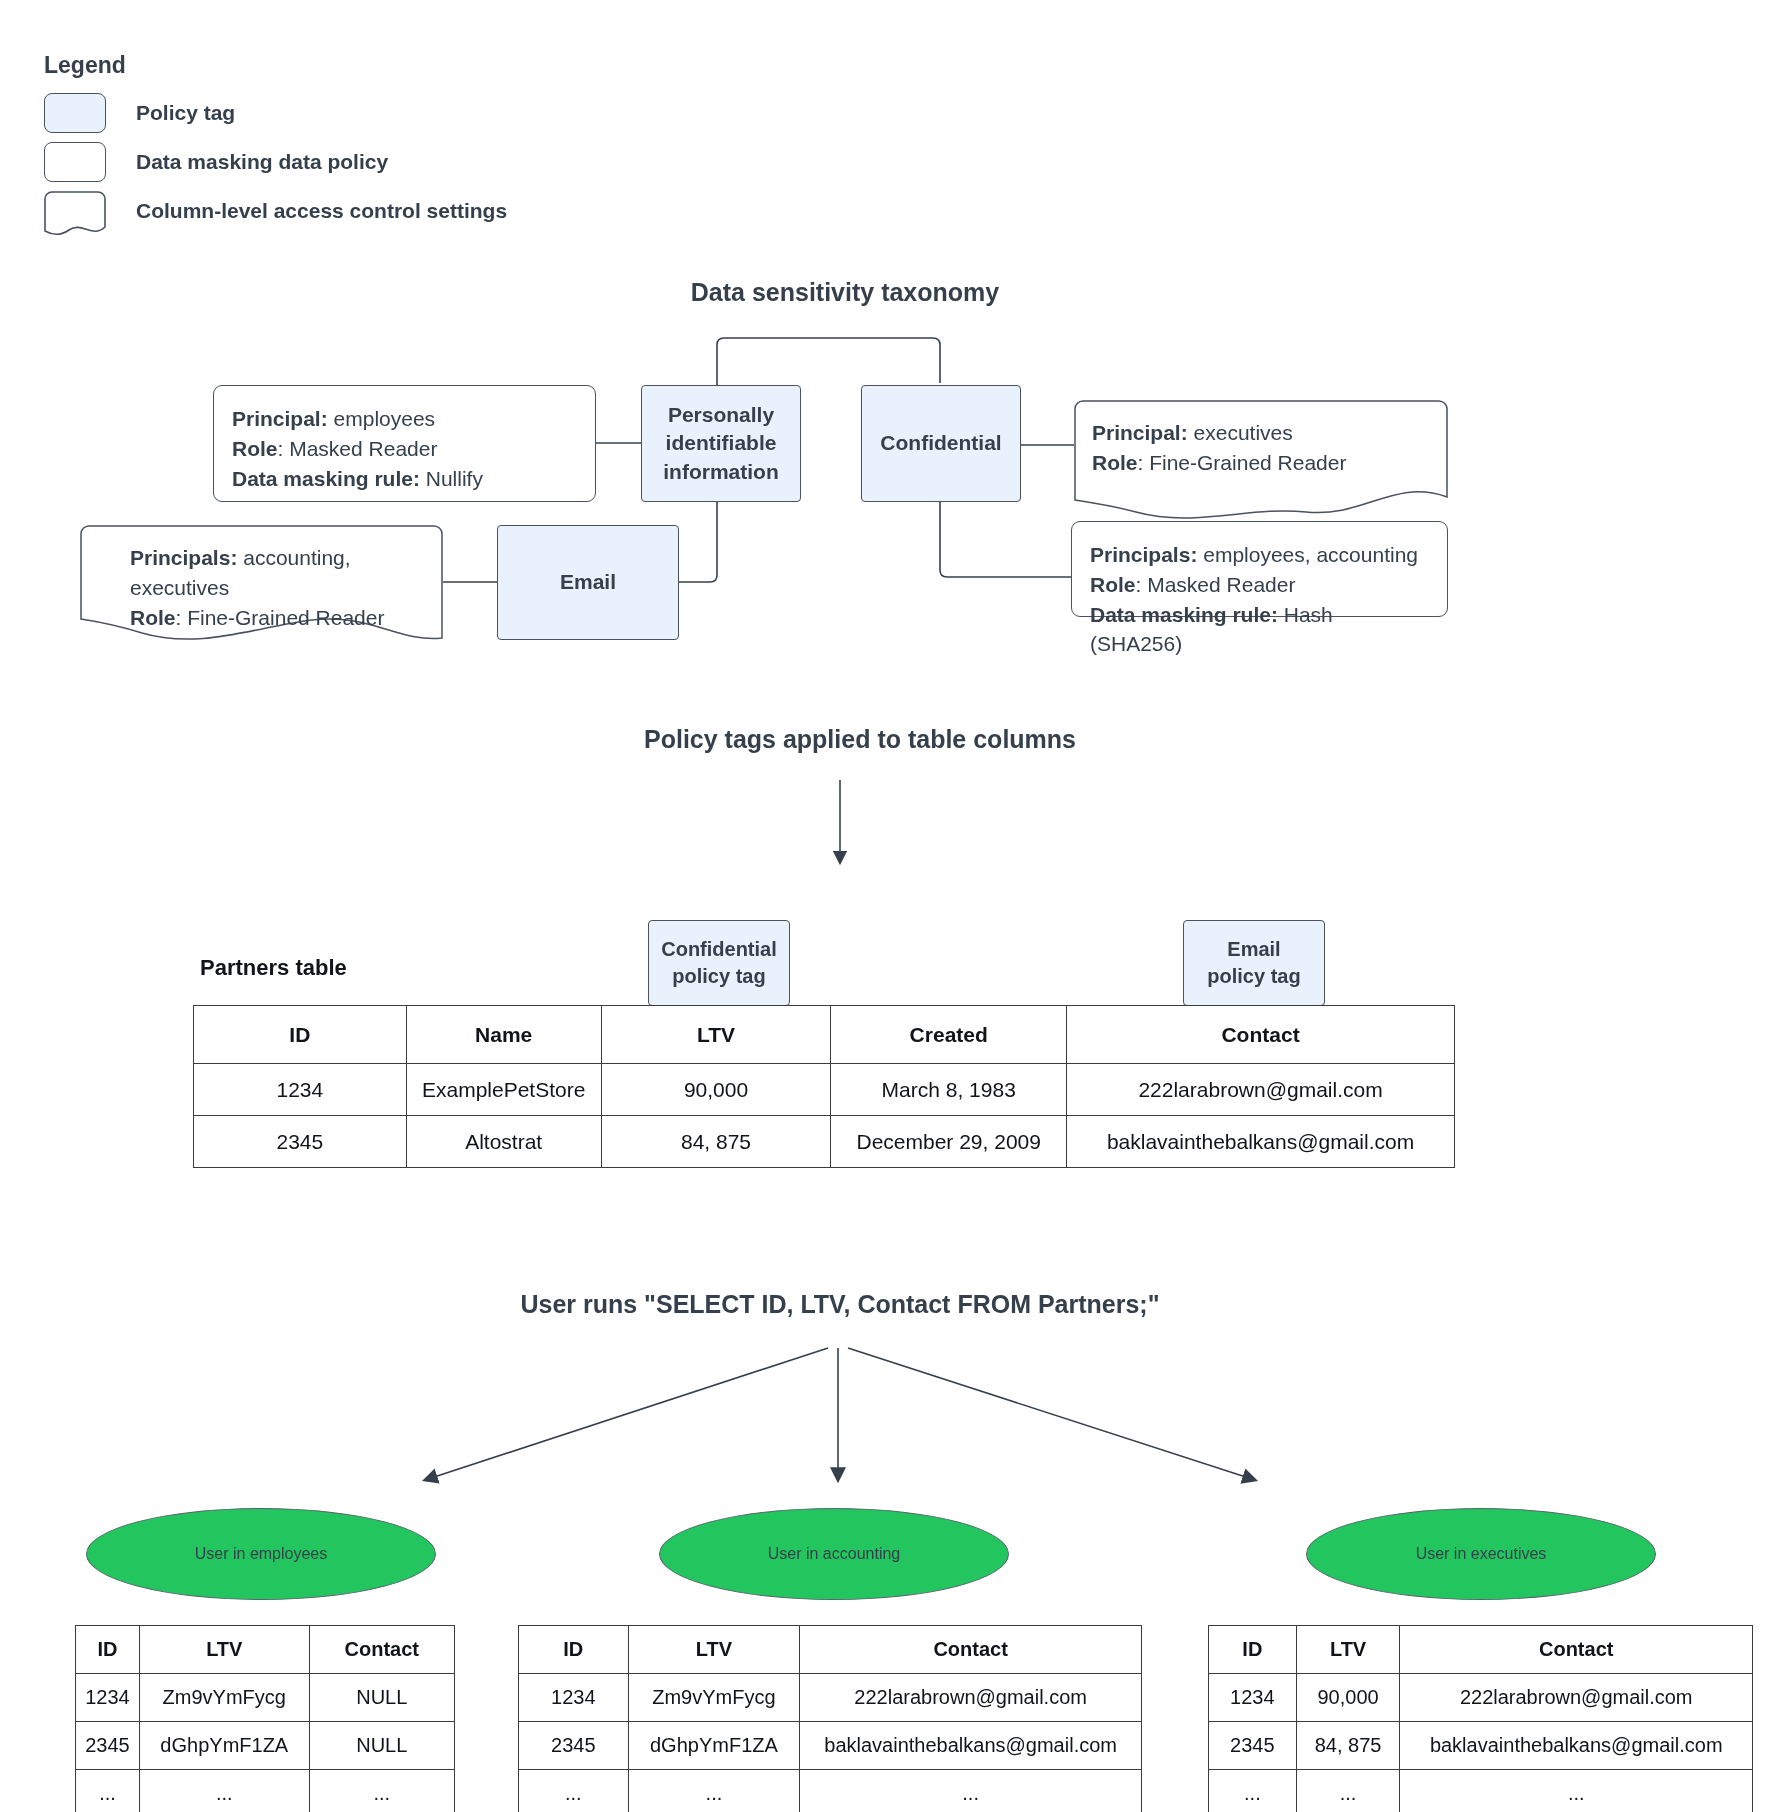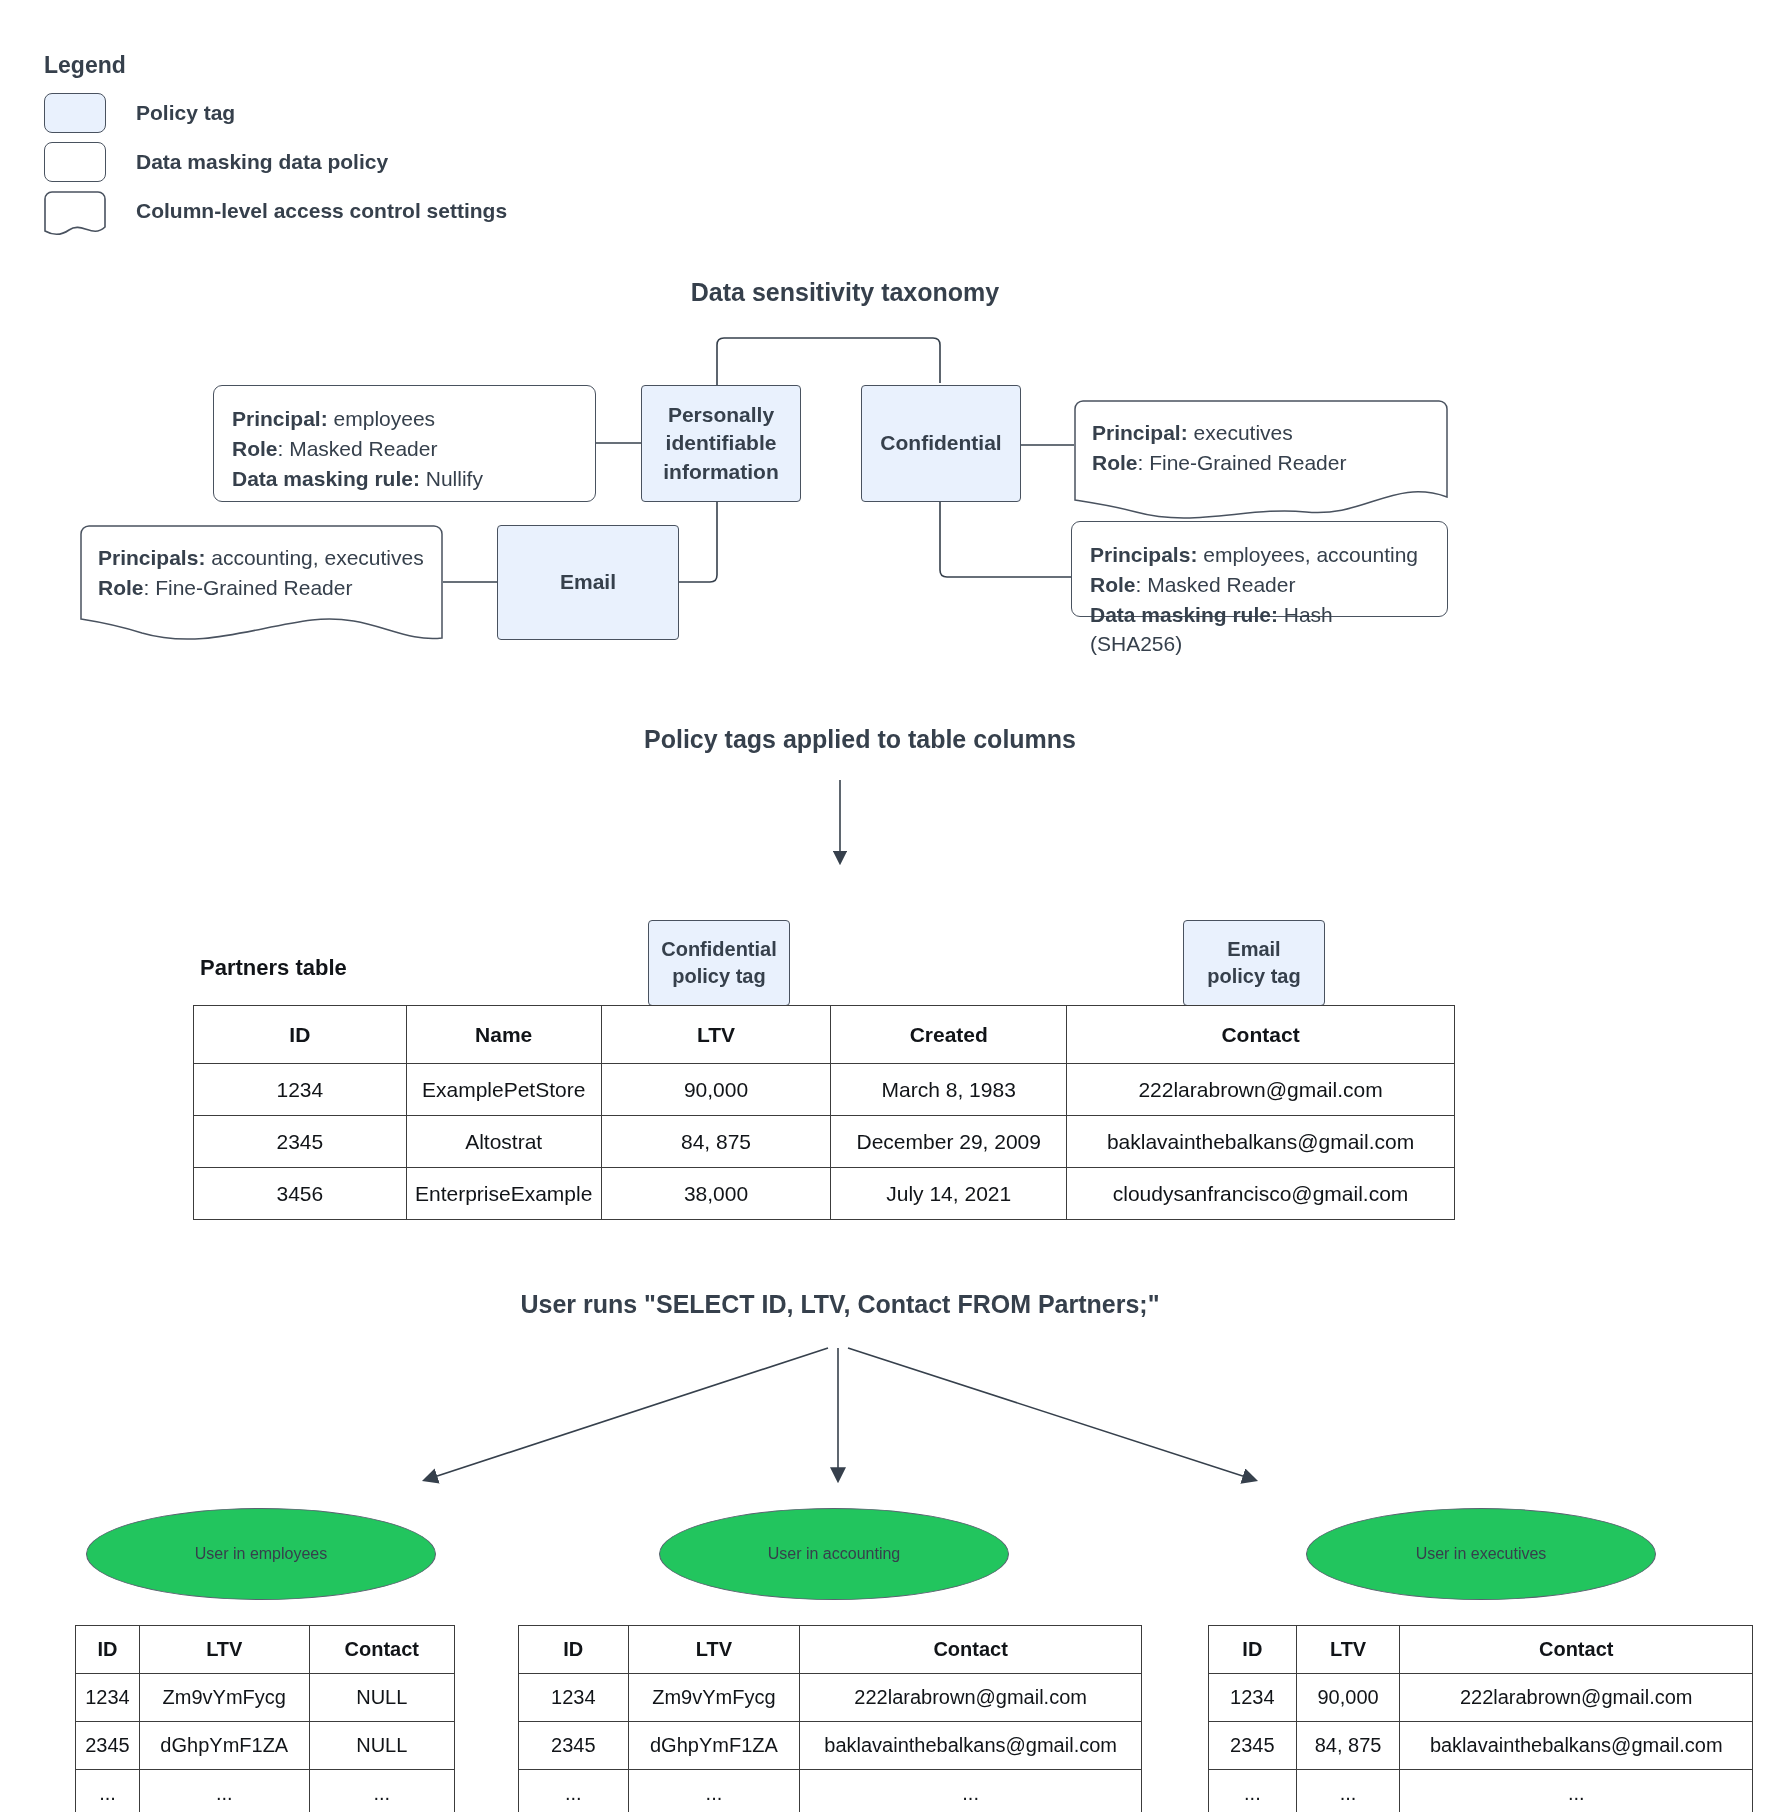--- a/index.html
+++ b/index.html
@@ -159,21 +159,21 @@
   <div class="wavy-text">
     <div>
       <b>Principal:</b><span> executives</span>
     </div>
     <div>
       <b>Role</b><span>: Fine-Grained Reader</span>
     </div>
   </div>
 </div>
 
-<div class="wavybox" id="email-access-policy" style="left:80px; top:525px; width:363px; height:120px;">
+<div class="wavybox" id="email-access-policy" style="left:80px; top:525px; width:363px; height:120px;padding-left:32px;">
   <svg width="363" height="120" viewBox="0 0 363 120">
     <path d="M9,1 H354 A8,8 0 0 1 362,9 V113
              C320,118 290,88 232,95
              C175,102 120,125 62,108
              C40,101 20,97 1,94 V9 A8,8 0 0 1 9,1 Z" fill="#ffffff" stroke="#49525f" stroke-width="1.5"></path>
   </svg>
   <div class="wavy-text">
     <div>
       <b>Principals:</b><span> accounting, executives</span>
     </div>
@@ -250,27 +250,20 @@
       <td>90,000</td>
       <td>March 8, 1983</td>
       <td>222larabrown@gmail.com</td>
     </tr>
     <tr>
       <td>2345</td>
       <td>Altostrat</td>
       <td>84, 875</td>
       <td>December 29, 2009</td>
       <td>baklavainthebalkans@gmail.com</td>
-    </tr>
-    <tr>
-      <td>3456</td>
-      <td>EnterpriseExample</td>
-      <td>38,000</td>
-      <td>July 14, 2021</td>
-      <td>cloudysanfrancisco@gmail.com</td>
     </tr>
   </tbody>
 </table>
 
 <div class="abs heading" id="query-heading" style="left:0; top:1290px; width:1680px;">User runs "SELECT ID, LTV, Contact FROM Partners;"</div>
 
 <svg class="connector" width="1778" height="170" style="top:1340px;left:0;">
   <defs>
     <marker id="ah2" markerWidth="10" markerHeight="10" refX="8" refY="5" orient="auto">
       <path d="M0,0 L10,5 L0,10 Z" fill="#36404c"></path>

